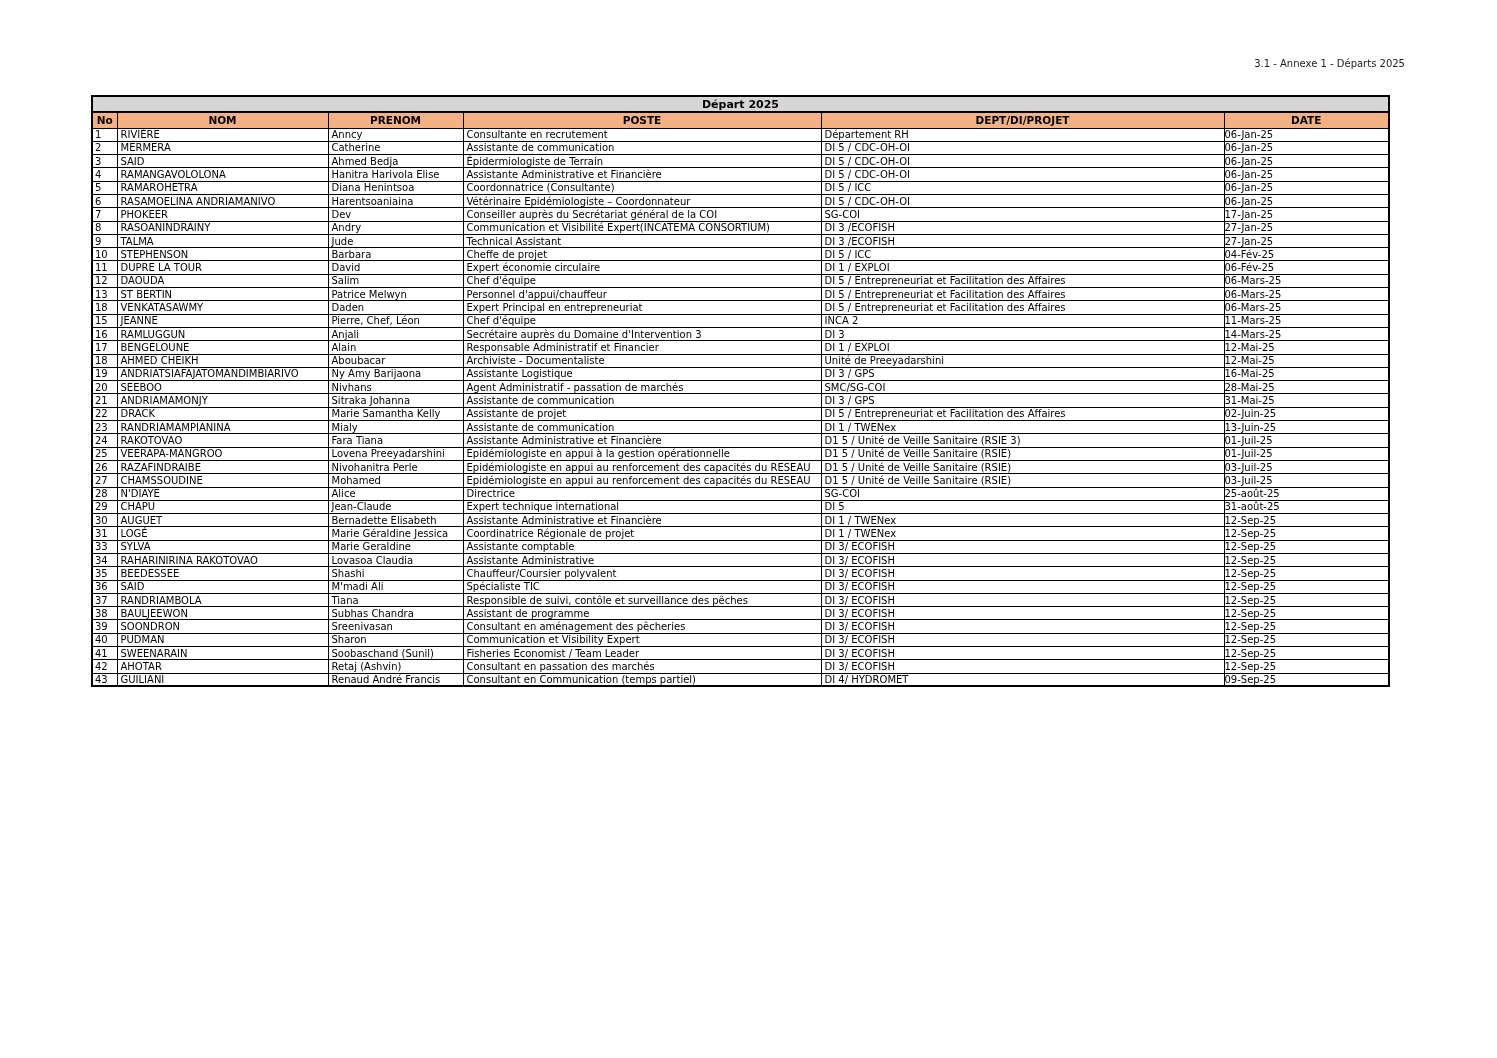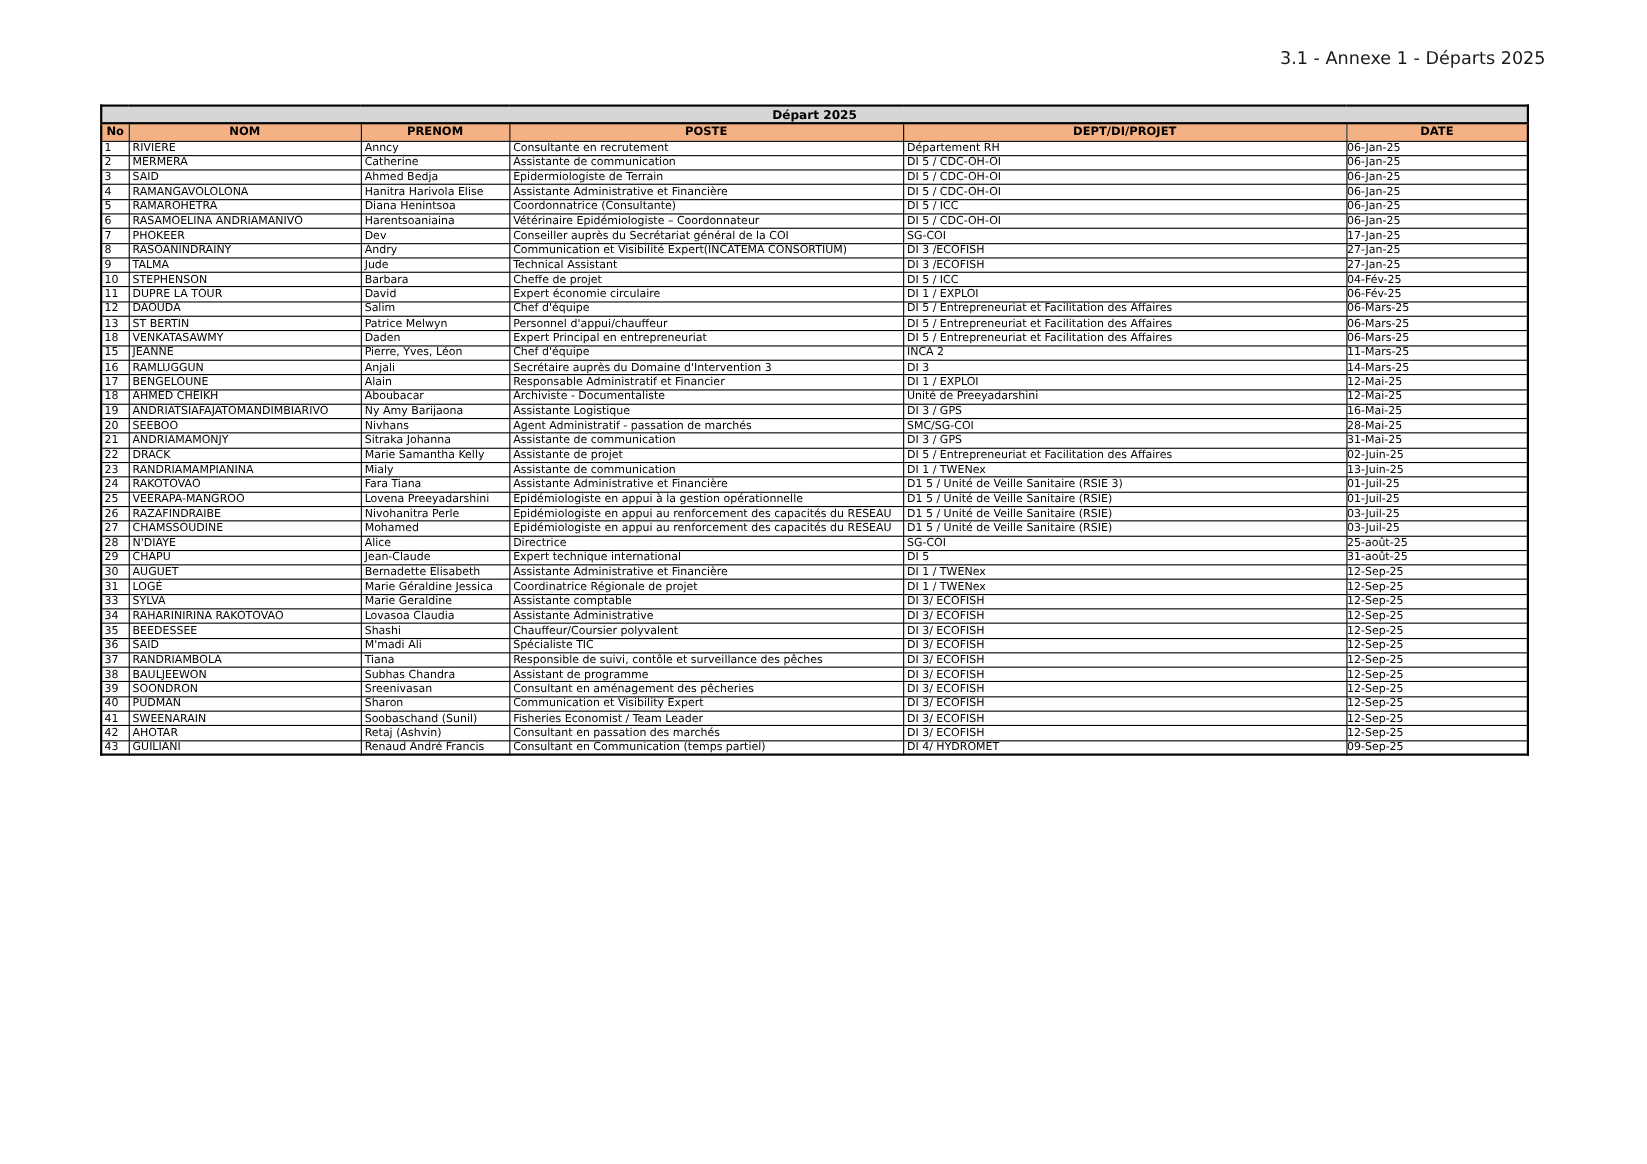--- a/index.html
+++ b/index.html
@@ -4,23 +4,23 @@
 <style>
   * { margin: 0; padding: 0; box-sizing: border-box; }
   html, body {
     width: 1497px; height: 1058px;
     background: #ffffff;
     font-family: "DejaVu Sans", "Liberation Sans", sans-serif;
     color: #000;
   }
   .corner-note {
     position: absolute;
-    top: 43px;
+    top: 58px;
     right: 92px;
-    font-size: 16px;
+    font-size: 10px;
     color: #1a1a1a;
     white-space: nowrap;
   }
   .table-wrap {
     position: absolute;
     left: 91px;
     top: 95px;
   }
   table {
     border-collapse: collapse;
@@ -198,21 +198,21 @@
           <td class="c0">18</td>
           <td class="c1">VENKATASAWMY</td>
           <td class="c2">Daden</td>
           <td class="c3">Expert Principal en entrepreneuriat</td>
           <td class="c4">DI 5 / Entrepreneuriat et Facilitation des Affaires</td>
           <td class="c5">06-Mars-25</td>
         </tr>
         <tr>
           <td class="c0">15</td>
           <td class="c1">JEANNE</td>
-          <td class="c2">Pierre, Yves, Léon</td>
+          <td class="c2">Pierre, Chef, Léon</td>
           <td class="c3">Chef d'équipe</td>
           <td class="c4">INCA 2</td>
           <td class="c5">11-Mars-25</td>
         </tr>
         <tr>
           <td class="c0">16</td>
           <td class="c1">RAMLUGGUN</td>
           <td class="c2">Anjali</td>
           <td class="c3">Secrétaire auprès du Domaine d'Intervention 3</td>
           <td class="c4">DI 3</td>

